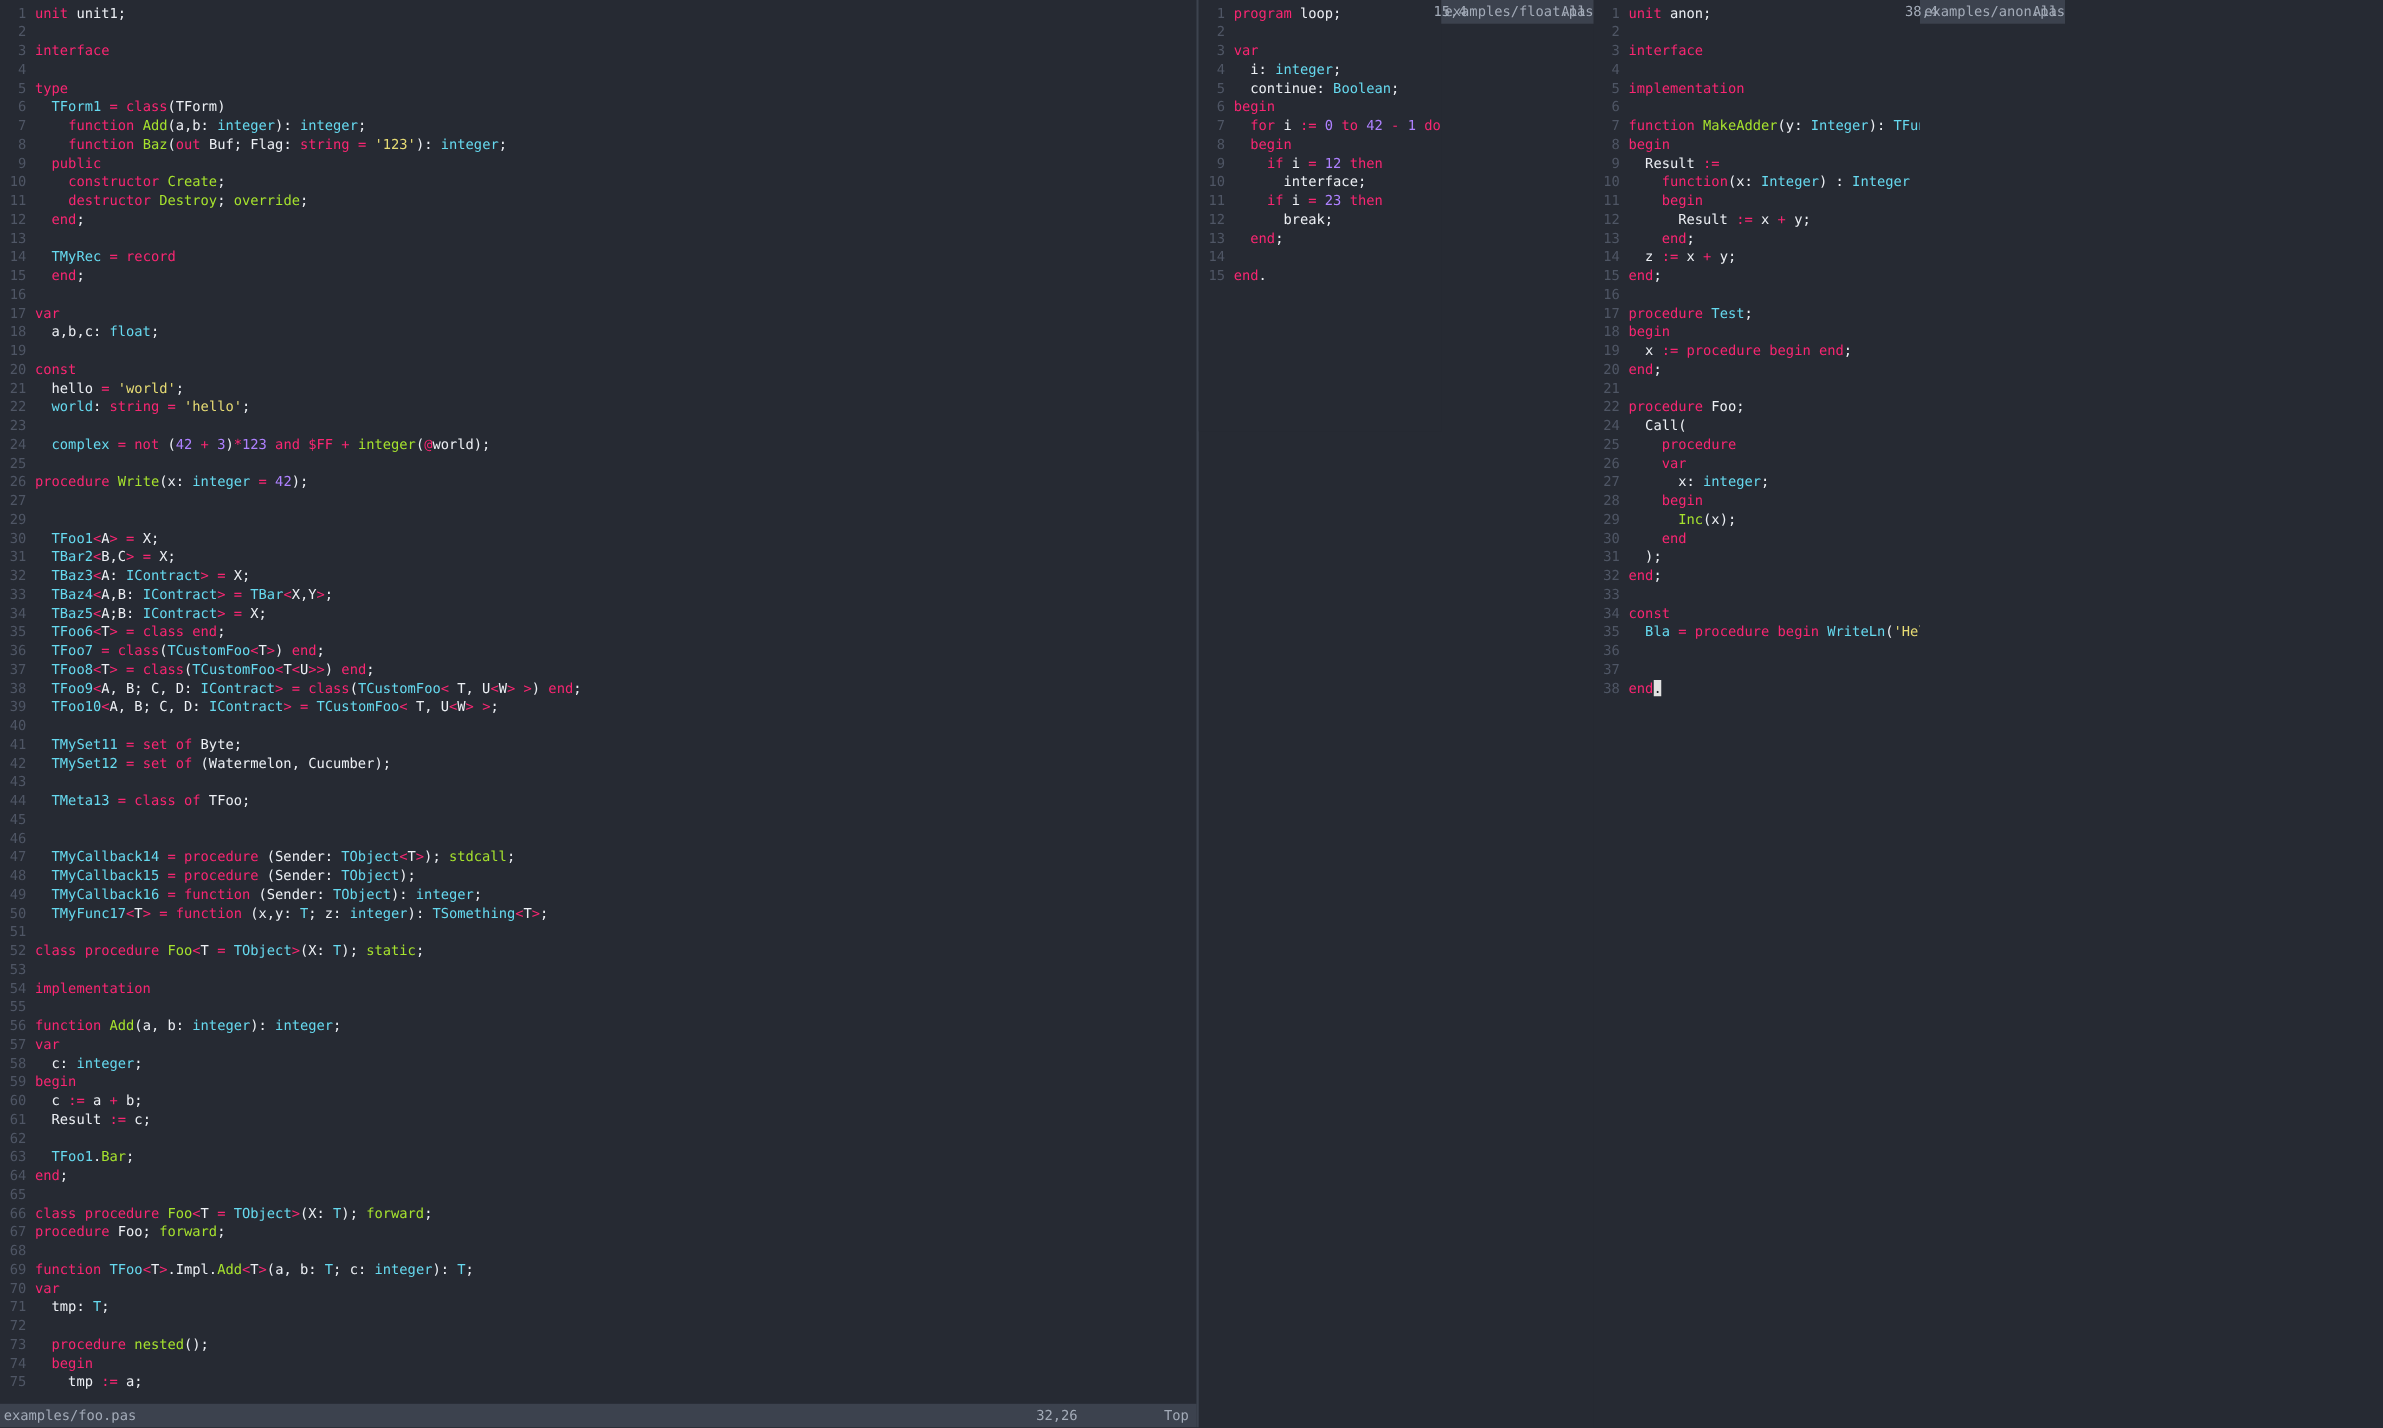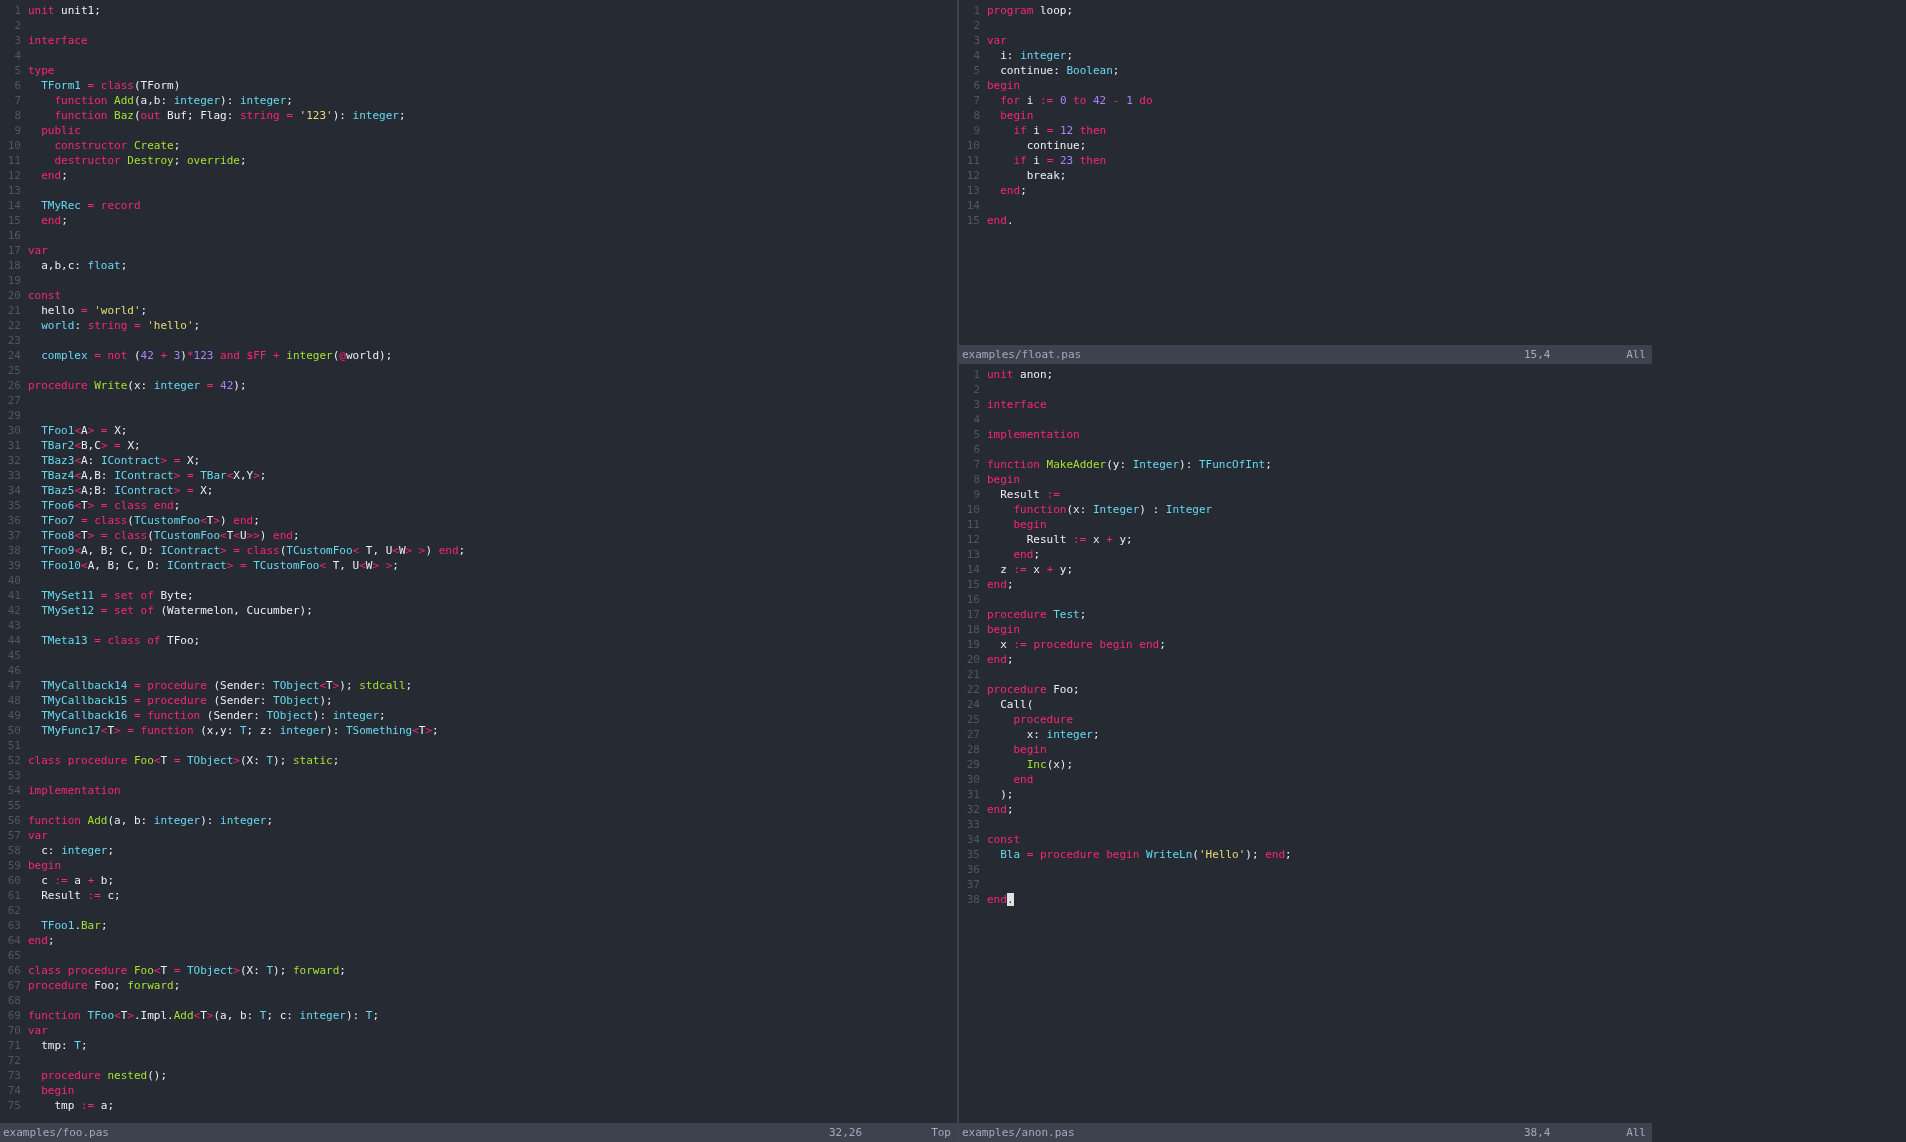--- a/index.html
+++ b/index.html
@@ -10,21 +10,21 @@
   *{box-sizing:border-box}
   html,body{margin:0;padding:0}
   body{
     width:1906px;height:1142px;overflow:hidden;background:var(--bg);
     font-family:"DejaVu Sans Mono","Liberation Mono",monospace;
     font-size:11px;line-height:15px;color:var(--fg);
   }
   .workspace{display:flex;width:1652px;height:1142px}
   .col-left{width:957px;display:flex;flex-direction:column}
   .vdiv{width:2px;background:var(--div)}
-  .col-right{flex:1;display:flex;flex-direction:column;min-width:0}
+  .col-right{flex:1;display:flex;min-width:0}
   .code{overflow:hidden;padding-top:3px;position:relative;background:var(--bg)}
   .code-foo{flex:1}
   .code-loop{height:345px}
   .code-anon{flex:1}
   .row{height:15px;white-space:pre}
   .ln{display:inline-block;width:21px;margin-right:7px;text-align:right;color:var(--gut)}
   .tk-k{color:var(--pink)}
   .tk-t{color:var(--cyan)}
   .tk-f{color:var(--green)}
   .tk-s{color:var(--yellow)}
@@ -130,21 +130,21 @@
     <div class="code code-loop">
         <div class="row"><span class="ln">1</span><span class="tk-k">program</span><span class="tk-p"> loop;</span></div>
         <div class="row"><span class="ln">2</span></div>
         <div class="row"><span class="ln">3</span><span class="tk-k">var</span></div>
         <div class="row"><span class="ln">4</span><span class="tk-p">  i: </span><span class="tk-t">integer</span><span class="tk-p">;</span></div>
         <div class="row"><span class="ln">5</span><span class="tk-p">  continue: </span><span class="tk-t">Boolean</span><span class="tk-p">;</span></div>
         <div class="row"><span class="ln">6</span><span class="tk-k">begin</span></div>
         <div class="row"><span class="ln">7</span><span class="tk-p">  </span><span class="tk-k">for</span><span class="tk-p"> i </span><span class="tk-k">:=</span><span class="tk-p"> </span><span class="tk-n">0</span><span class="tk-k"> to </span><span class="tk-n">42</span><span class="tk-k"> - </span><span class="tk-n">1</span><span class="tk-k"> do</span></div>
         <div class="row"><span class="ln">8</span><span class="tk-p">  </span><span class="tk-k">begin</span></div>
         <div class="row"><span class="ln">9</span><span class="tk-p">    </span><span class="tk-k">if</span><span class="tk-p"> i </span><span class="tk-k">=</span><span class="tk-p"> </span><span class="tk-n">12</span><span class="tk-k"> then</span></div>
-        <div class="row"><span class="ln">10</span><span class="tk-p">      continue;</span></div>
+        <div class="row"><span class="ln">10</span><span class="tk-p">      interface;</span></div>
         <div class="row"><span class="ln">11</span><span class="tk-p">    </span><span class="tk-k">if</span><span class="tk-p"> i </span><span class="tk-k">=</span><span class="tk-p"> </span><span class="tk-n">23</span><span class="tk-k"> then</span></div>
         <div class="row"><span class="ln">12</span><span class="tk-p">      break;</span></div>
         <div class="row"><span class="ln">13</span><span class="tk-p">  </span><span class="tk-k">end</span><span class="tk-p">;</span></div>
         <div class="row"><span class="ln">14</span></div>
         <div class="row"><span class="ln">15</span><span class="tk-k">end</span><span class="tk-p">.</span></div>
       </div>
     <div class="sbar">
       <span>examples/float.pas</span>
       <span class="ruler">15,4</span>
       <span class="pos">All</span>
@@ -167,20 +167,21 @@
         <div class="row"><span class="ln">15</span><span class="tk-k">end</span><span class="tk-p">;</span></div>
         <div class="row"><span class="ln">16</span></div>
         <div class="row"><span class="ln">17</span><span class="tk-k">procedure</span><span class="tk-p"> </span><span class="tk-t">Test</span><span class="tk-p">;</span></div>
         <div class="row"><span class="ln">18</span><span class="tk-k">begin</span></div>
         <div class="row"><span class="ln">19</span><span class="tk-p">  x </span><span class="tk-k">:=</span><span class="tk-p"> </span><span class="tk-k">procedure begin end</span><span class="tk-p">;</span></div>
         <div class="row"><span class="ln">20</span><span class="tk-k">end</span><span class="tk-p">;</span></div>
         <div class="row"><span class="ln">21</span></div>
         <div class="row"><span class="ln">22</span><span class="tk-k">procedure</span><span class="tk-p"> Foo;</span></div>
         <div class="row"><span class="ln">24</span><span class="tk-p">  Call(</span></div>
         <div class="row"><span class="ln">25</span><span class="tk-p">    </span><span class="tk-k">procedure</span></div>
+        <div class="row"><span class="ln">26</span><span class="tk-p">    </span><span class="tk-k">var</span></div>
         <div class="row"><span class="ln">27</span><span class="tk-p">      x: </span><span class="tk-t">integer</span><span class="tk-p">;</span></div>
         <div class="row"><span class="ln">28</span><span class="tk-p">    </span><span class="tk-k">begin</span></div>
         <div class="row"><span class="ln">29</span><span class="tk-p">      </span><span class="tk-f">Inc</span><span class="tk-p">(x);</span></div>
         <div class="row"><span class="ln">30</span><span class="tk-p">    </span><span class="tk-k">end</span></div>
         <div class="row"><span class="ln">31</span><span class="tk-p">  );</span></div>
         <div class="row"><span class="ln">32</span><span class="tk-k">end</span><span class="tk-p">;</span></div>
         <div class="row"><span class="ln">33</span></div>
         <div class="row"><span class="ln">34</span><span class="tk-k">const</span></div>
         <div class="row"><span class="ln">35</span><span class="tk-p">  </span><span class="tk-t">Bla</span><span class="tk-k"> = procedure begin </span><span class="tk-t">WriteLn</span><span class="tk-p">(</span><span class="tk-s">'Hello'</span><span class="tk-p">); </span><span class="tk-k">end</span><span class="tk-p">;</span></div>
         <div class="row"><span class="ln">36</span></div>

